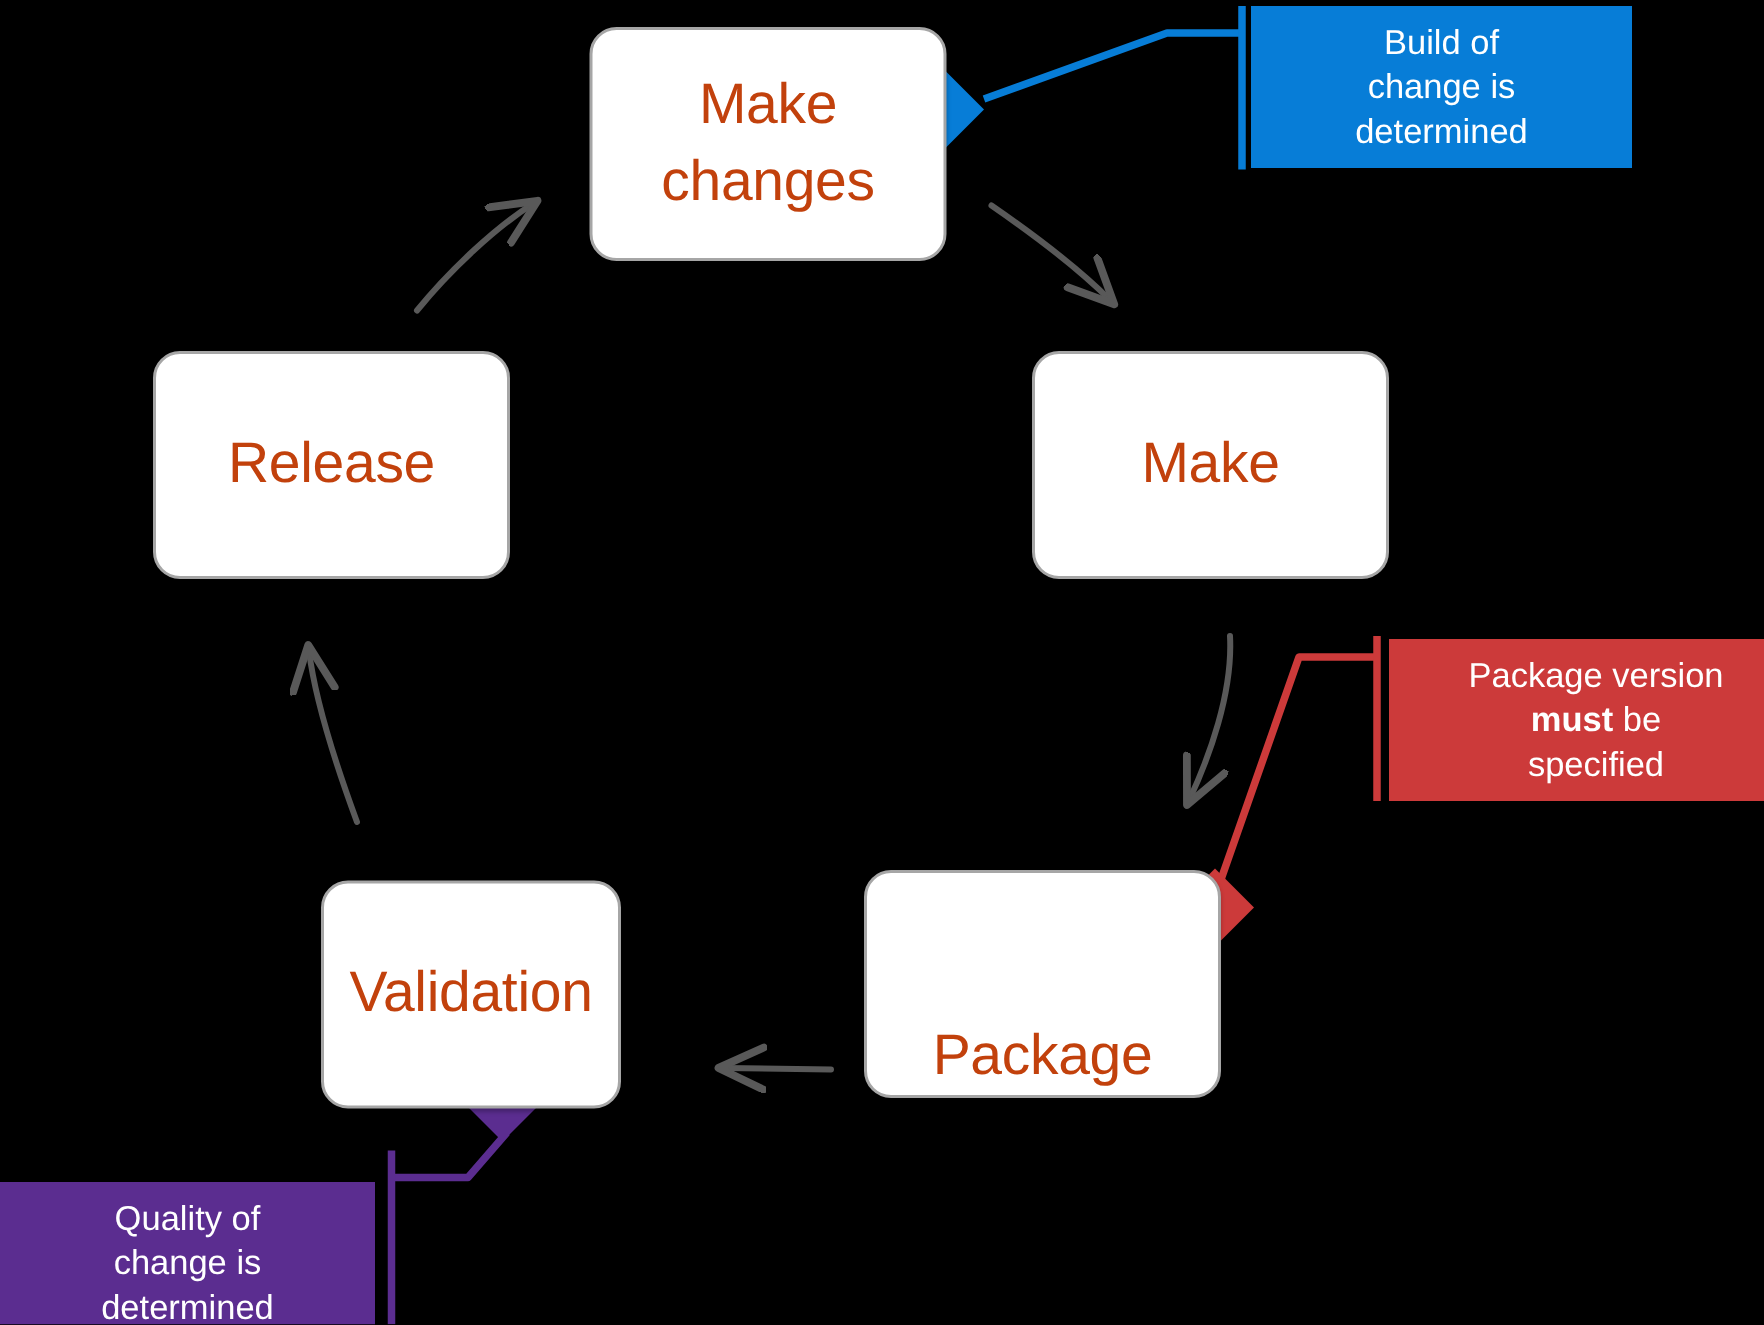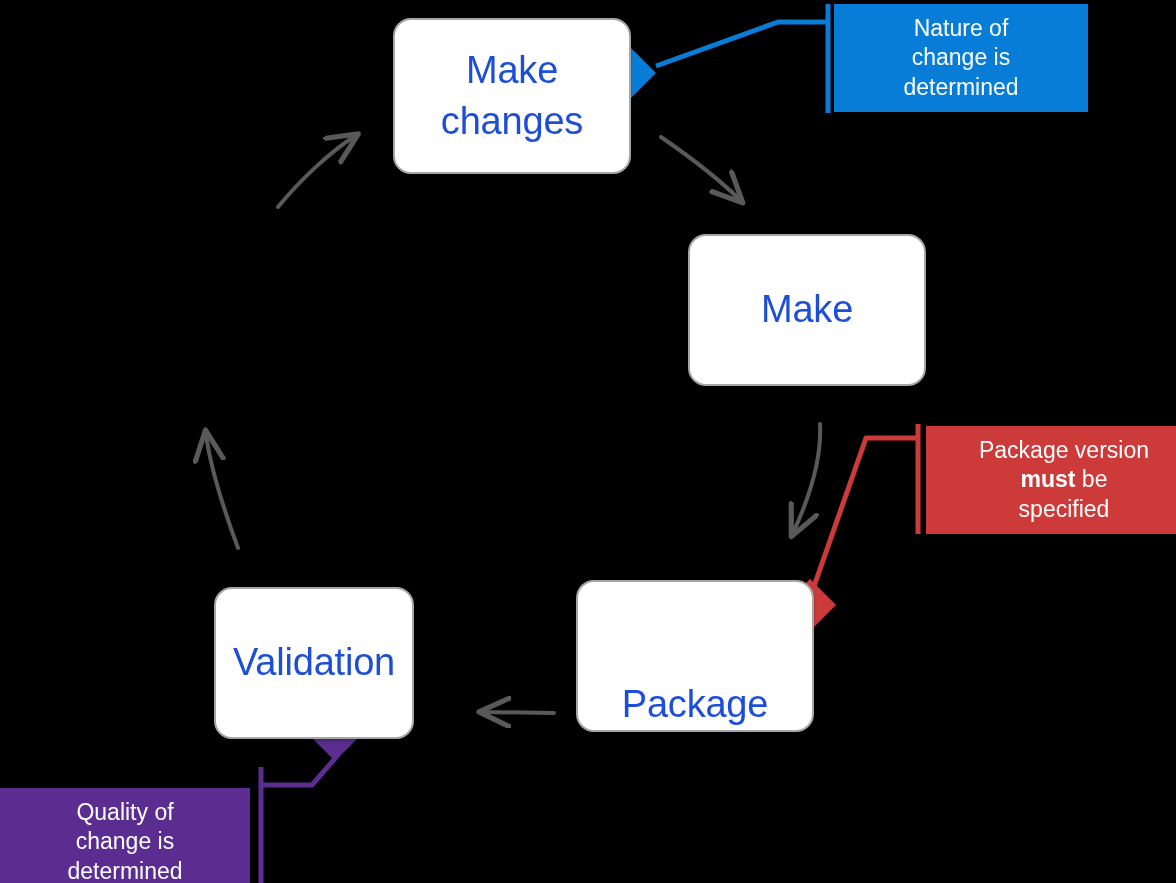--- a/index.html
+++ b/index.html
@@ -24,21 +24,21 @@
   .node {
     position: absolute;
     background: #ffffff;
     border: 2px solid #a6a6a6;
     border-radius: 18px;
     box-sizing: border-box;
     display: flex;
     align-items: center;
     justify-content: center;
     text-align: center;
-    color: #1d4ed8;
+    color: #c2410c;
     font-size: 38px;
     font-weight: 400;
     line-height: 1.35;
     letter-spacing: -0.2px;
     box-shadow: 0 2px 3px rgba(0,0,0,0.25);
   }
   .callout {
     position: absolute;
     box-sizing: border-box;
     display: flex;
@@ -106,24 +106,27 @@
   </div>
 
   <div class="node" id="node-package" style="left:576px; top:580px; width:238px; height:152px;align-items:flex-end;">
     <span>Package</span>
   </div>
 
   <div class="node" id="node-validation" style="left:214px; top:587px; width:200px; height:152px;">
     <span>Validation</span>
   </div>
 
+  <div class="node" id="node-release" style="left:102px; top:234px; width:238px; height:152px;">
+    <span>Release</span>
+  </div>
 
   <div class="callout" id="callout-blue" style="left:834px; top:4px; width:254px; height:108px;">
     <span>
-      <span>Nature of</span><br>
+      <span>Build of</span><br>
       <span>change is</span><br>
       <span>determined</span>
     </span>
   </div>
 
   <div class="callout" id="callout-red" style="left:926px; top:426px; width:250px; height:108px;">
     <span>
       <span>Package version</span><br>
       <b>must</b><span> be</span><br>
       <span>specified</span>

